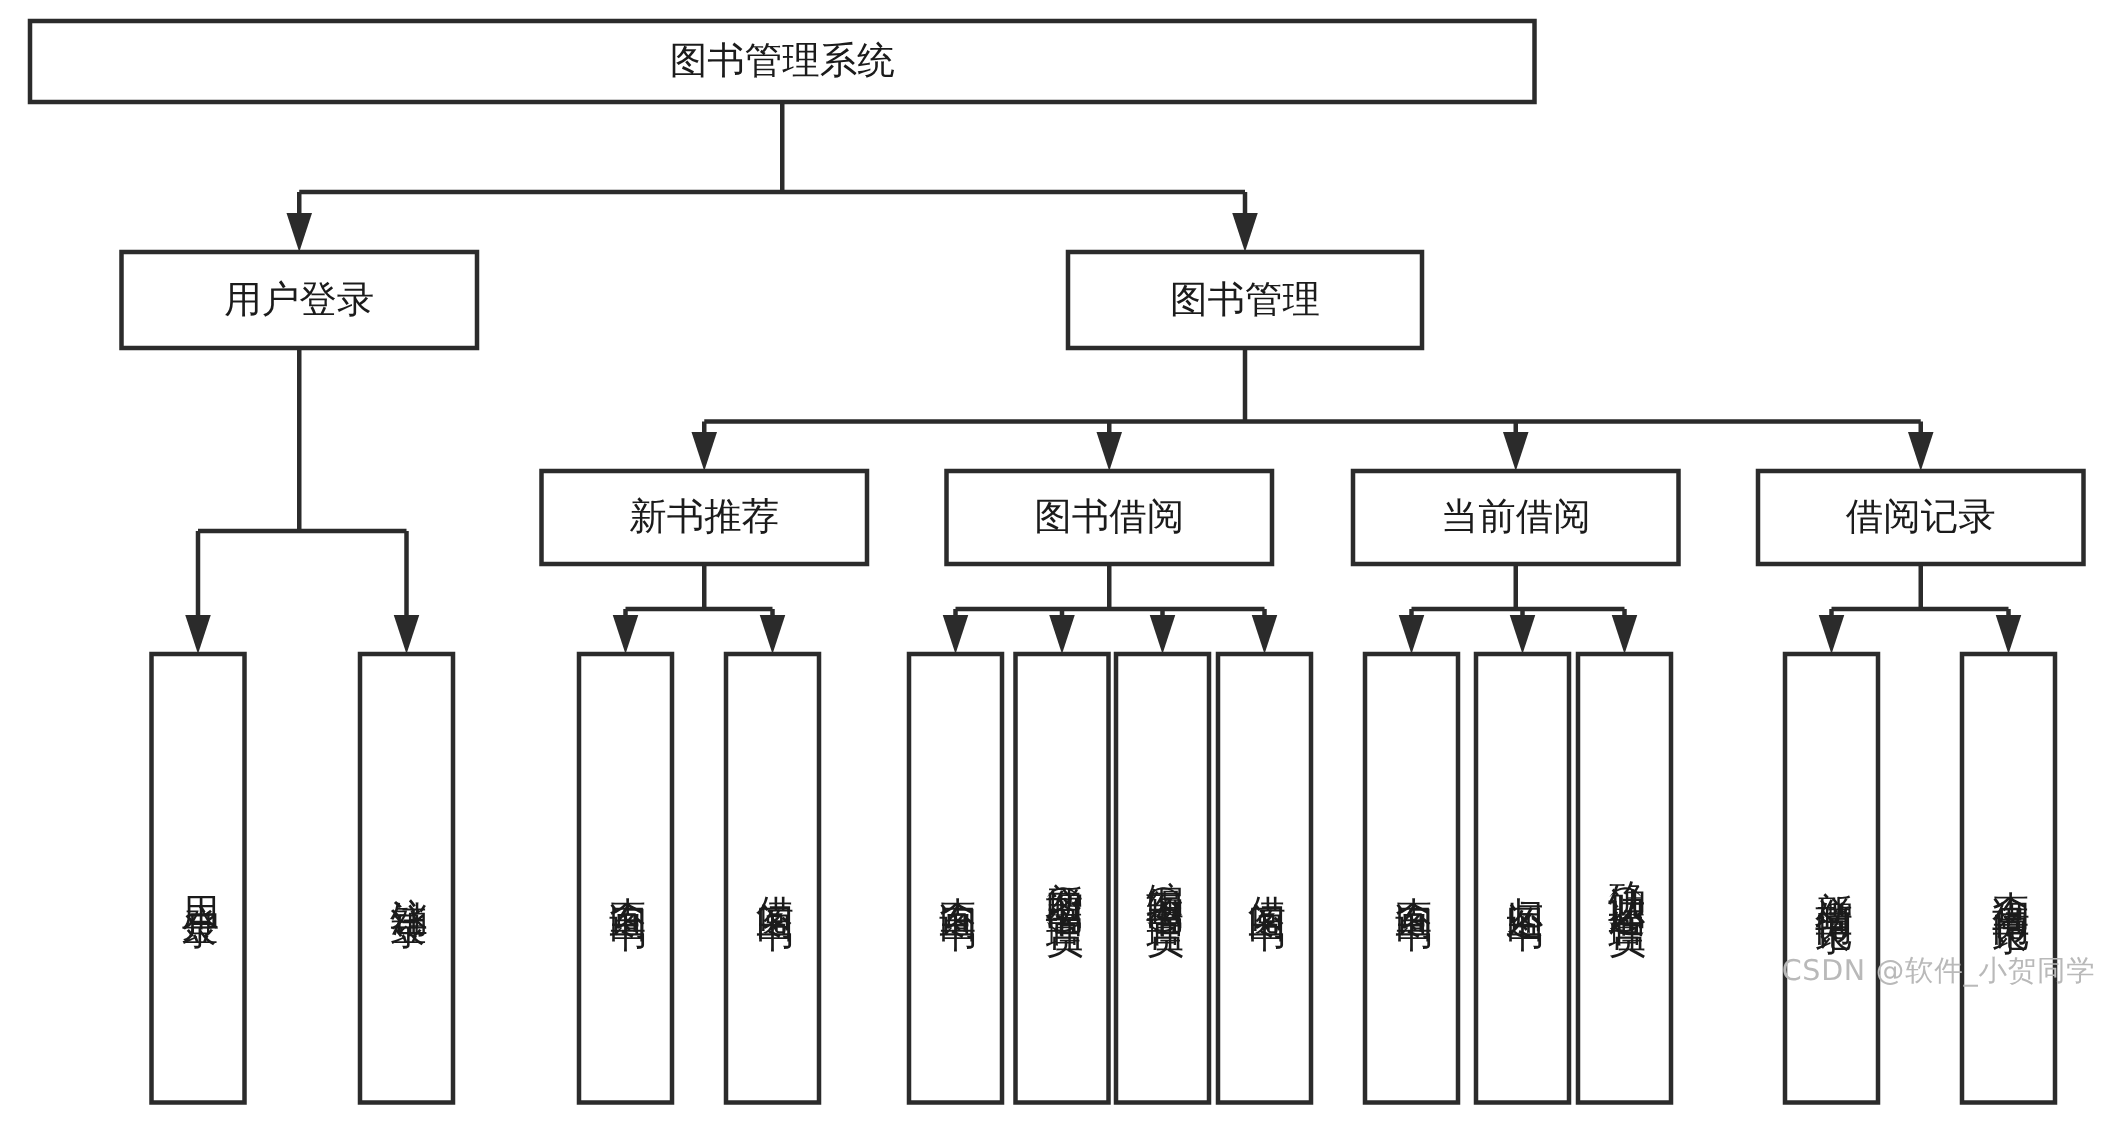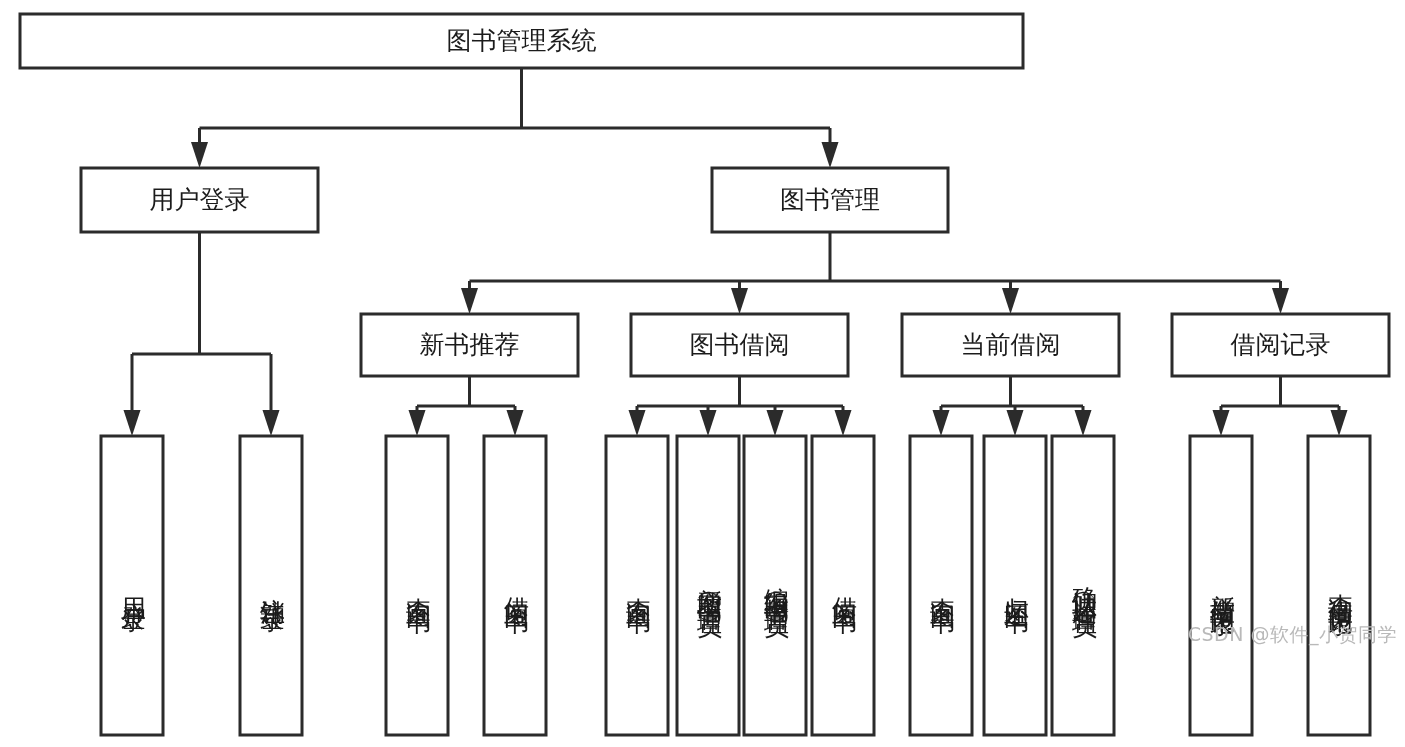--- a/index.html
+++ b/index.html
@@ -50,21 +50,21 @@
     stroke-width: 3;
     fill: none;
   }
   .edge-arrow {
     fill: #2b2b2b;
     stroke: none;
   }
   .watermark {
     position: absolute;
     right: 8px;
-    bottom: 20px;
+    bottom: 8px;
     font-family: "DejaVu Sans", "Liberation Sans", sans-serif;
     font-size: 19px;
     color: #b9b9b9;
     white-space: nowrap;
     pointer-events: none;
     letter-spacing: 0.5px;
   }
 </style>
 </head>
 <body>

